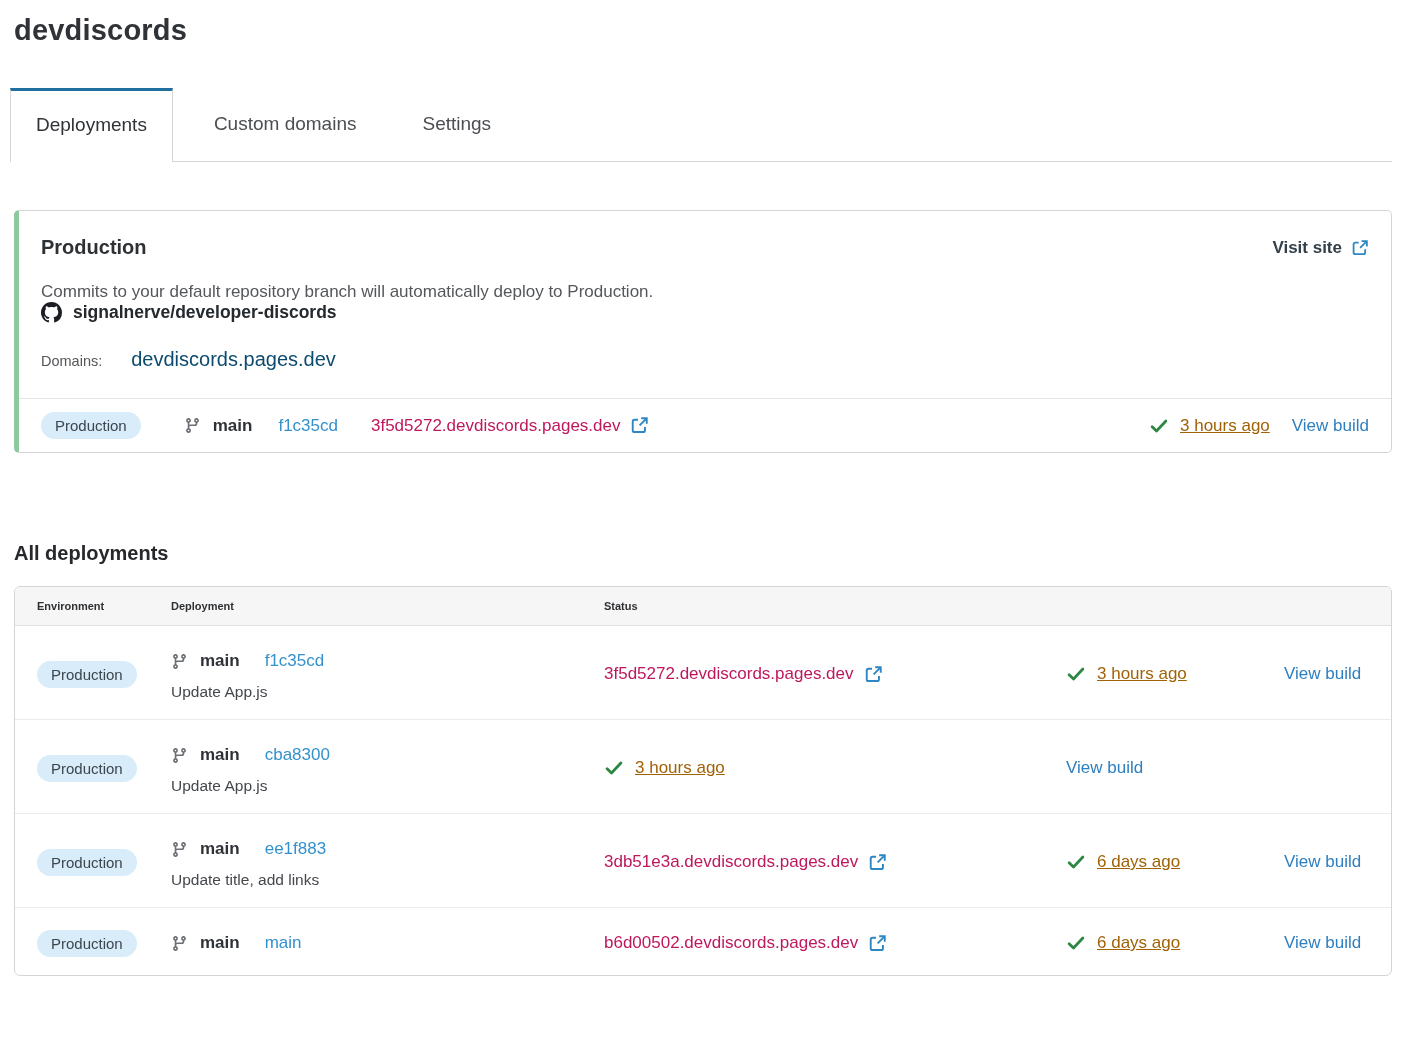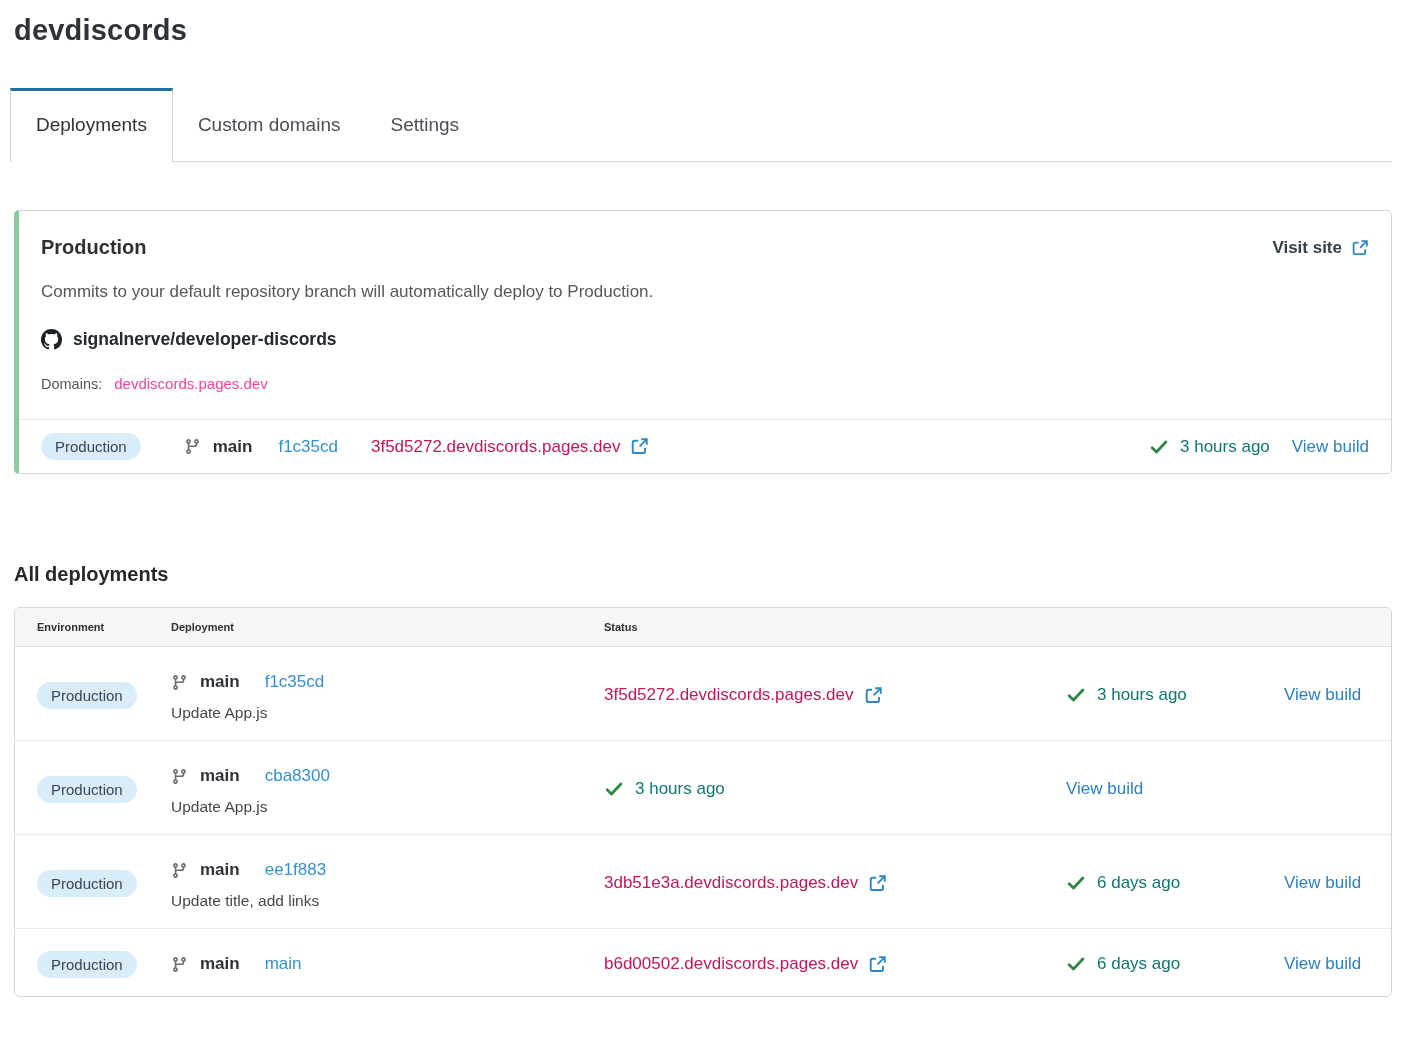--- a/index.html
+++ b/index.html
@@ -8,60 +8,60 @@
     width: 1413px; height: 1037px; overflow: hidden;
     font-family: "Liberation Sans", sans-serif;
     color: #33373b;
   }
   .page { padding: 0 21px 0 14px; }
 
   
   .page-title { margin: 14px 0 0 0; font-size: 29px; font-weight: 700; color: #2f3236; letter-spacing: .2px; }
 
   
-  .tabs { display: flex; align-items: flex-end; margin-top: 41px; border-bottom: 1px solid #d5d5d5; margin-left: -4px; }
+  .tabs { display: flex; margin-top: 41px; border-bottom: 1px solid #d5d5d5; margin-left: -4px; gap: 16px; }
   .tab { padding: 25px 25px; font-size: 19px; color: #4b4e53; cursor: pointer; }
   .tab.active {
     background: #fff; color: #2f3236;
     border: 1px solid #d5d5d5; border-top: 3px solid #20709f; border-bottom: none;
     margin-bottom: -1px; padding: 23px 25px 26px 25px;
   }
 
   
   .card {
     margin-top: 48px;
     border: 1px solid #d5d5d5; border-left: 5px solid #8cc99e;
     border-radius: 5px;
   }
   .card-body { padding: 25px 22px 0 22px; }
   .card-head { display: flex; justify-content: space-between; align-items: center; }
   .card-title { margin: 0; font-size: 20px; font-weight: 600; color: #2e3134; }
   .visit-site { display: flex; align-items: center; gap: 9px; font-size: 17px; font-weight: 600; color: #333f49; cursor: pointer; text-decoration: none; }
   .desc { margin: 23px 0 0 0; font-size: 17px; color: #55575b; }
-  .repo-row { margin-top: 27px; display: flex; align-items: center; gap: 11px; }
+  .repo-row { display: flex; align-items: center; gap: 11px; }
   .repo-name { font-size: 17.5px; font-weight: 700; color: #24292e; }
-  .domains-row { margin-top: 25px; padding-bottom: 27px; display: flex; align-items: baseline; gap: 12px; }
+  .domains-row { margin-top: 25px; padding-bottom: 27px; display: flex; align-items: baseline; gap: 29px; }
   .domains-label { font-size: 14.5px; color: #54565a; }
-  .domains-value { font-size: 15px; color: #ec4899; }
+  .domains-value { font-size: 20px; color: #0c4a6e; }
 
   .card-deploy-row {
     border-top: 1px solid #e4e4e4;
     padding: 13px 22px; display: flex; align-items: center; font-size: 17px;
   }
 
   .badge {
     display: inline-block; background: #d9ecf9; color: #3c464e;
     border-radius: 999px; padding: 5px 14px; font-size: 15px; white-space: nowrap;
   }
   .git-icon { display: inline-flex; }
   .branch { font-weight: 700; color: #2f3337; margin-left: 12px; }
   .sha-link { color: #3391cd; text-decoration: none; cursor: pointer; }
   .deploy-url { color: #be185d; }
   .ext-link { display: inline-flex; cursor: pointer; }
-  .time-text { color: #0f766e; }
+  .time-text { color: #a16207; text-decoration: underline; }
   .view-build { color: #2e7fc0; text-decoration: none; cursor: pointer; }
 
   .card-deploy-row .git-icon { margin-left: 43px; }
   .card-deploy-row .sha-link { margin-left: 26px; }
   .card-deploy-row .deploy-url { margin-left: 33px; }
   .card-deploy-row .ext-link { margin-left: 10px; }
   .card-deploy-row .status-group { margin-left: auto; display: flex; align-items: center; gap: 11px; }
   .card-deploy-row .view-build { margin-left: 22px; }
 
   

